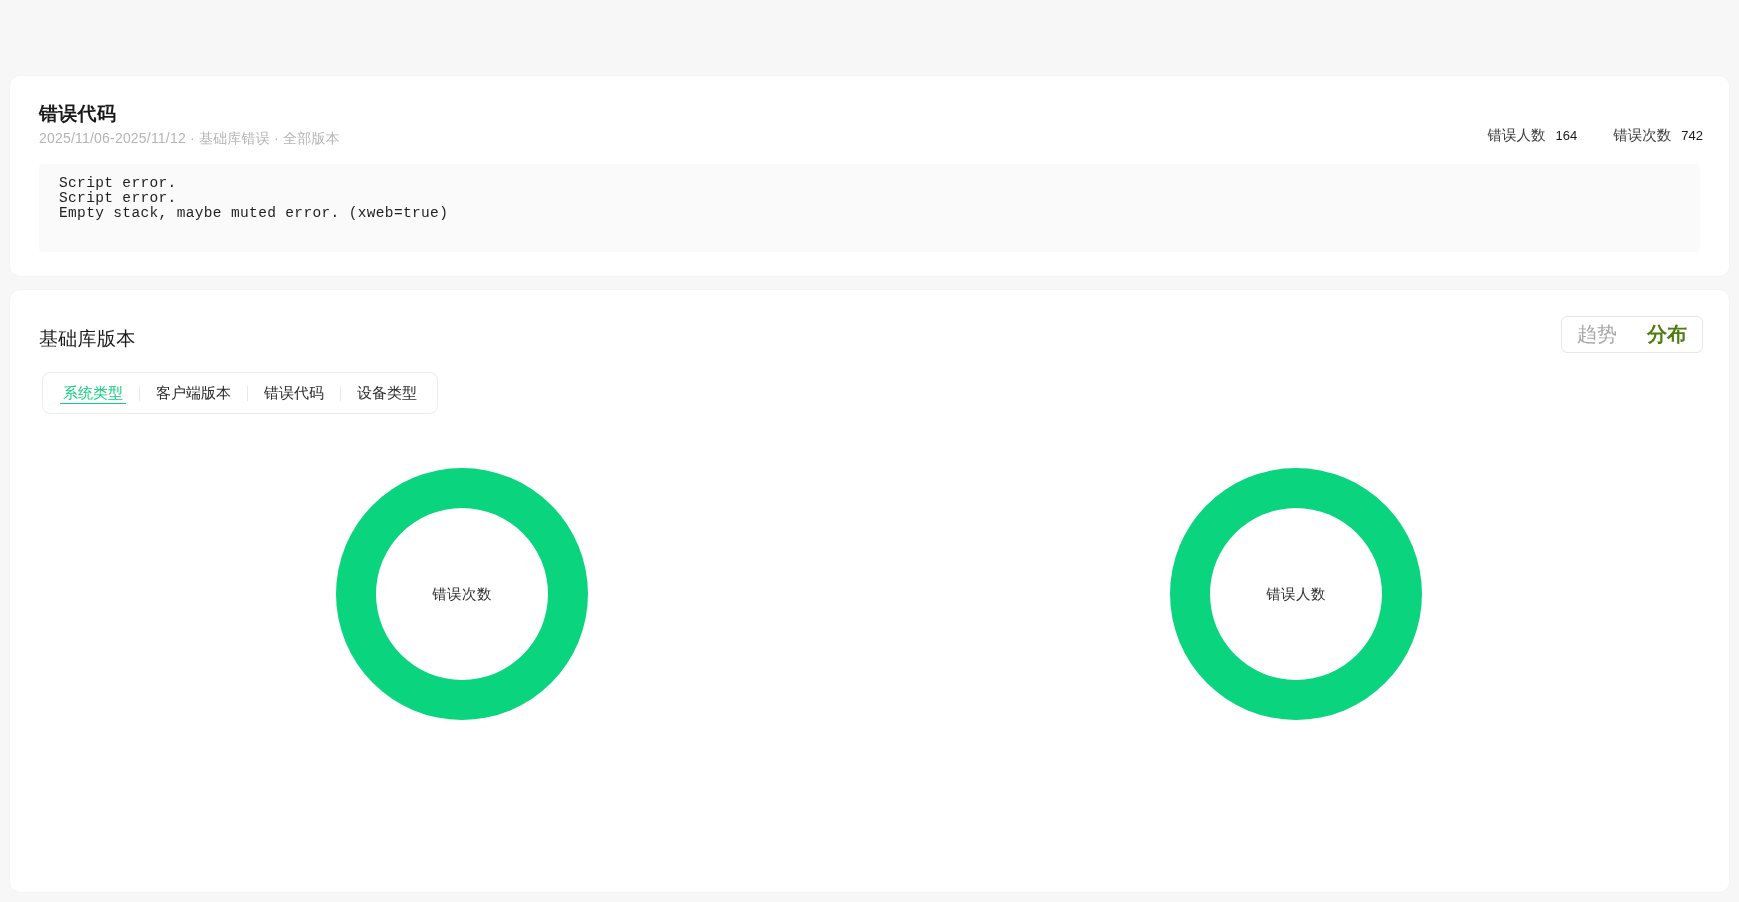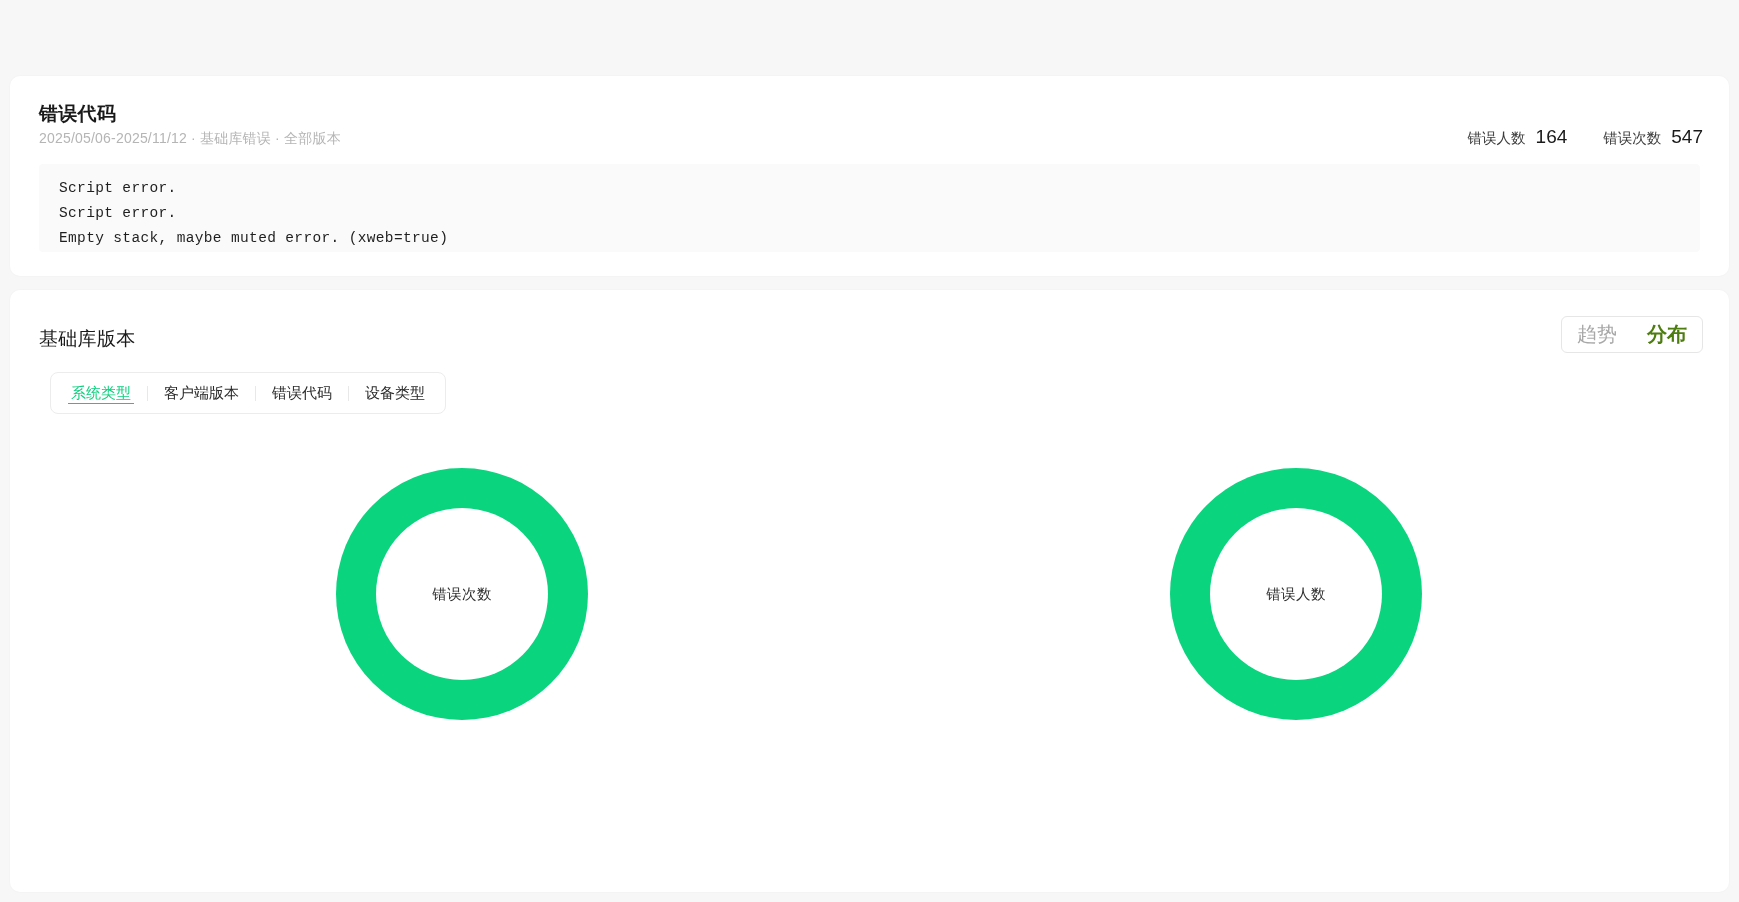--- a/index.html
+++ b/index.html
@@ -93,37 +93,37 @@
     display: flex;
     align-items: baseline;
     gap: 10px;
     white-space: nowrap;
   }
   .stat-label {
     font-size: 14.5px;
     color: #3c3c3c;
   }
   .stat-value {
-    font-size: 19px;
+    font-size: 13px;
     color: #1a1a1a;
     font-weight: 400;
   }
 
   .code-block {
     position: absolute;
     left: 29px;
     top: 88px;
     width: 1661px;
     height: 88px;
     background: #fafafa;
     border-radius: 4px;
     padding: 12px 20px;
     font-family: "Liberation Mono", "DejaVu Sans Mono", monospace;
     font-size: 14.5px;
-    line-height: 25px;
+    line-height: 15px;
     color: #1f1f1f;
     white-space: pre;
     overflow: hidden;
     letter-spacing: 0.35px;
   }
 
   
   .ov-title {
     position: absolute;
     left: 29px;
@@ -156,21 +156,21 @@
     user-select: none;
   }
   .toggle-opt.active {
     color: #4d7c0f;
     font-weight: bold;
   }
 
   
   .seg {
     position: absolute;
-    left: 40px;
+    left: 32px;
     top: 82px;
     height: 42px;
     display: flex;
     align-items: center;
     border: 1px solid #ececec;
     border-radius: 8px;
     background: #ffffff;
     padding: 0 4px;
   }
   .seg-item {
@@ -246,30 +246,30 @@
   #donut-erruser  { left: 1160px; top: 38px; }
 </style>
 </head>
 <body>
 
 <div class="page">
 
 
   <div class="card" id="card-error-code">
     <div class="ec-title">错误代码</div>
-    <div class="ec-subtitle">2025/05/06-2025/11/12 · 基础库错误 · 全部版本</div>
+    <div class="ec-subtitle">2025/11/06-2025/11/12 · 基础库错误 · 全部版本</div>
 
     <div class="ec-stats">
       <div class="stat">
         <span class="stat-label">错误人数</span>
         <span class="stat-value">164</span>
       </div>
       <div class="stat">
         <span class="stat-label">错误次数</span>
-        <span class="stat-value">547</span>
+        <span class="stat-value">742</span>
       </div>
     </div>
 
     <div class="code-block">Script error.
 Script error.
 Empty stack, maybe muted error. (xweb=true)</div>
   </div>
 
   <div class="card" id="card-error-overview">
     <div class="ov-title">基础库版本</div>

